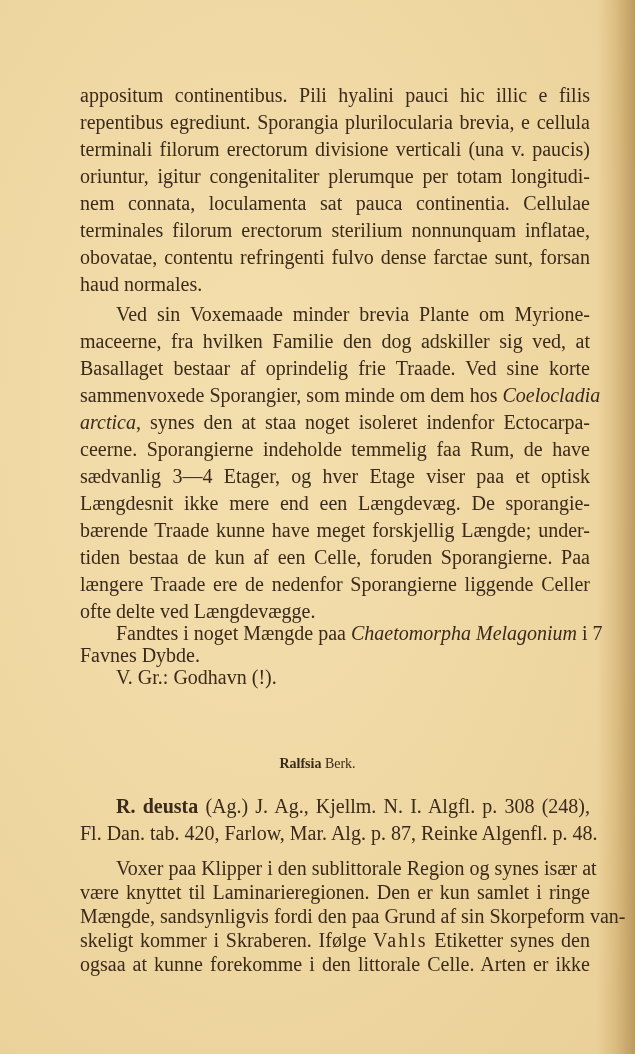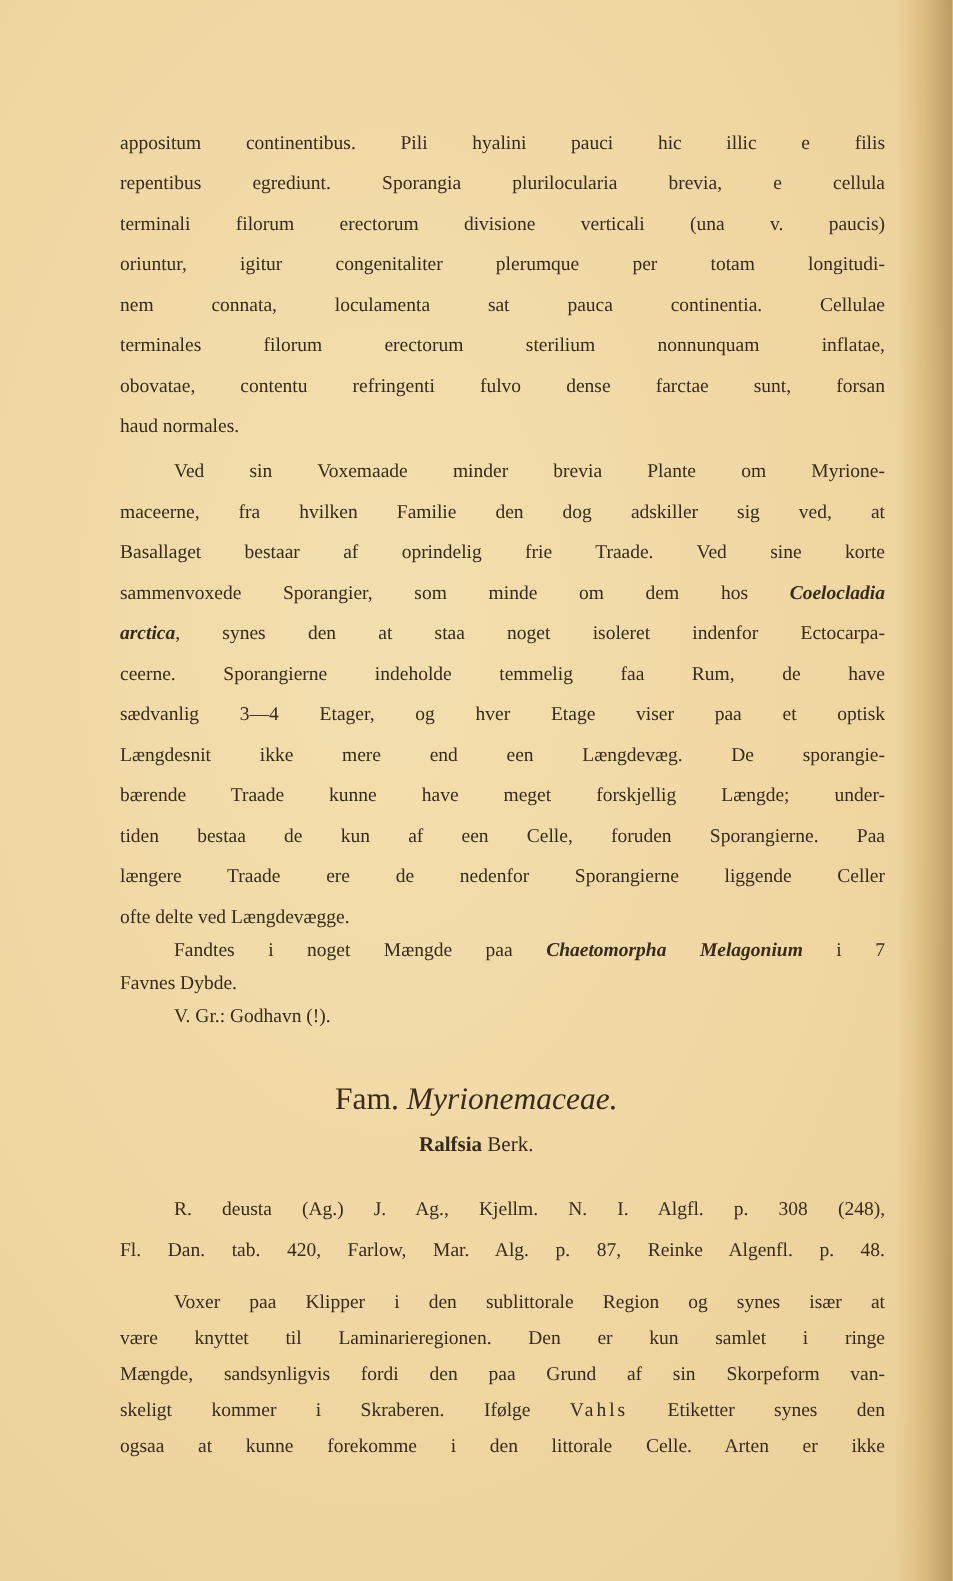--- a/index.html
+++ b/index.html
@@ -29,31 +29,31 @@
       width: 635px;
       text-align: center;
       font-size: 14px;
       letter-spacing: 0.5px;
     }
     .line {
       position: absolute;
       left: 80px;
       width: 510px;
       height: 24px;
-      font-size: 13px;
+      font-size: 20px;
       line-height: 24px;
       white-space: nowrap;
       text-align: justify;
       text-align-last: justify;
       transform-origin: left center;
     }
     .line.indent { left: 116px; width: 474px; }
     .line.last { text-align-last: left; }
-    .line i { font-style: italic; font-weight: bold; }
-    .line b { font-weight: normal; }
+    .line i { font-style: italic; }
+    .line b { font-weight: bold; }
     .heading {
       position: absolute;
       left: 0;
       width: 635px;
       text-align: center;
       white-space: nowrap;
     }
     .fam-heading { font-size: 21px; top: 720px; }
     .genus-heading { font-size: 14px; top: 756px; }
     .genus-heading b { font-weight: bold; }
@@ -89,24 +89,20 @@
     <div class="line" style="top: 572px; width: 510px;">længere Traade ere de nedenfor Sporangierne liggende Celler</div>
     <div class="line last" style="top: 599px; width: 510px;">ofte delte ved Længdevægge.</div>
   </div>
 
   <div>
     <div class="line indent" style="top: 621px; width: 474px;"><span>Fandtes i noget Mængde paa </span><i>Chaetomorpha Melagonium</i><span> i 7</span></div>
     <div class="line last" style="top: 643px; width: 510px;">Favnes Dybde.</div>
     <div class="line indent last" style="top: 665px; width: 474px;">V. Gr.: Godhavn (!).</div>
   </div>
 
-  <div class="heading fam-heading">
-    <span>Fam.</span>
-    <i>Myrionemaceae.</i>
-  </div>
 
   <div class="heading genus-heading">
     <b>Ralfsia</b>
     <span>Berk.</span>
   </div>
 
   <div>
     <div class="line indent" style="top: 794px; width: 474px;"><b>R. deusta</b>&nbsp;<span>(Ag.) J. Ag., Kjellm. N. I. Algfl. p. 308 (248),</span></div>
     <div class="line" style="top: 821px; width: 510px;">Fl. Dan. tab. 420, Farlow, Mar. Alg. p. 87, Reinke Algenfl. p. 48.</div>
   </div>

